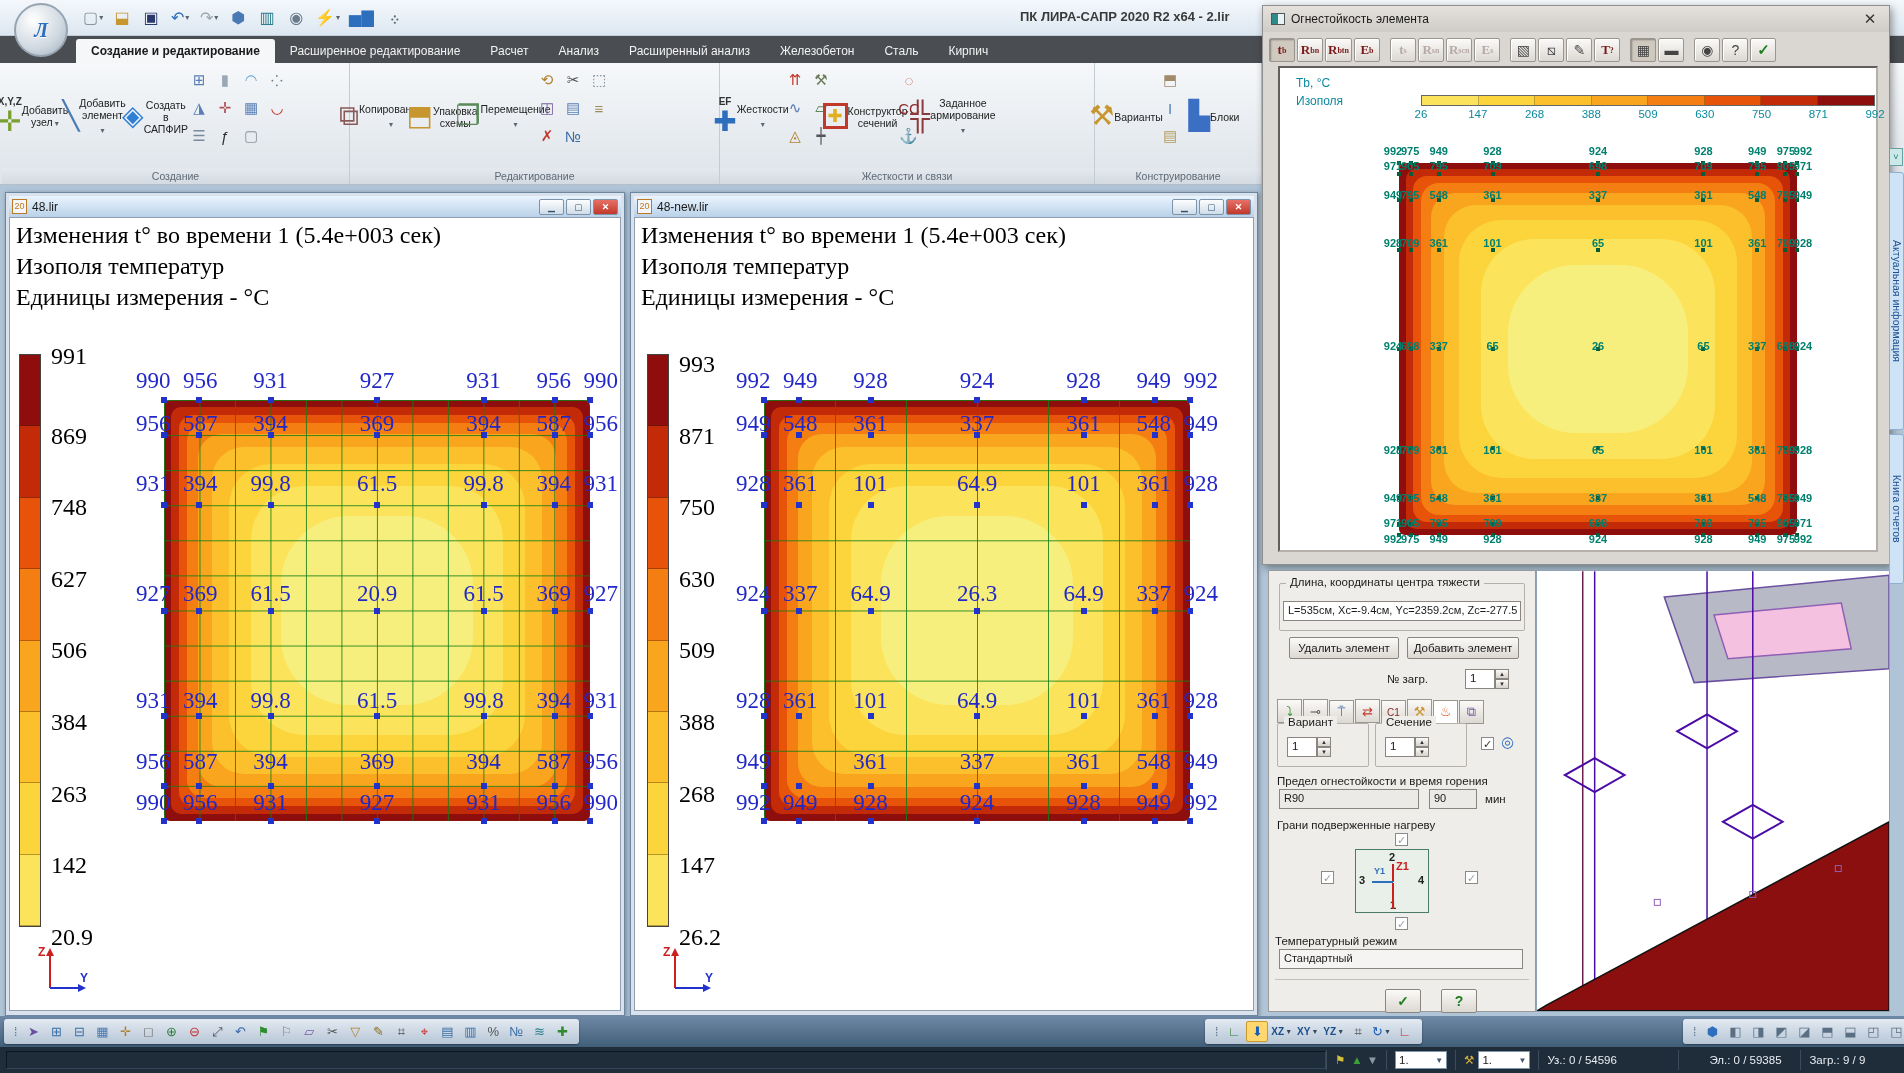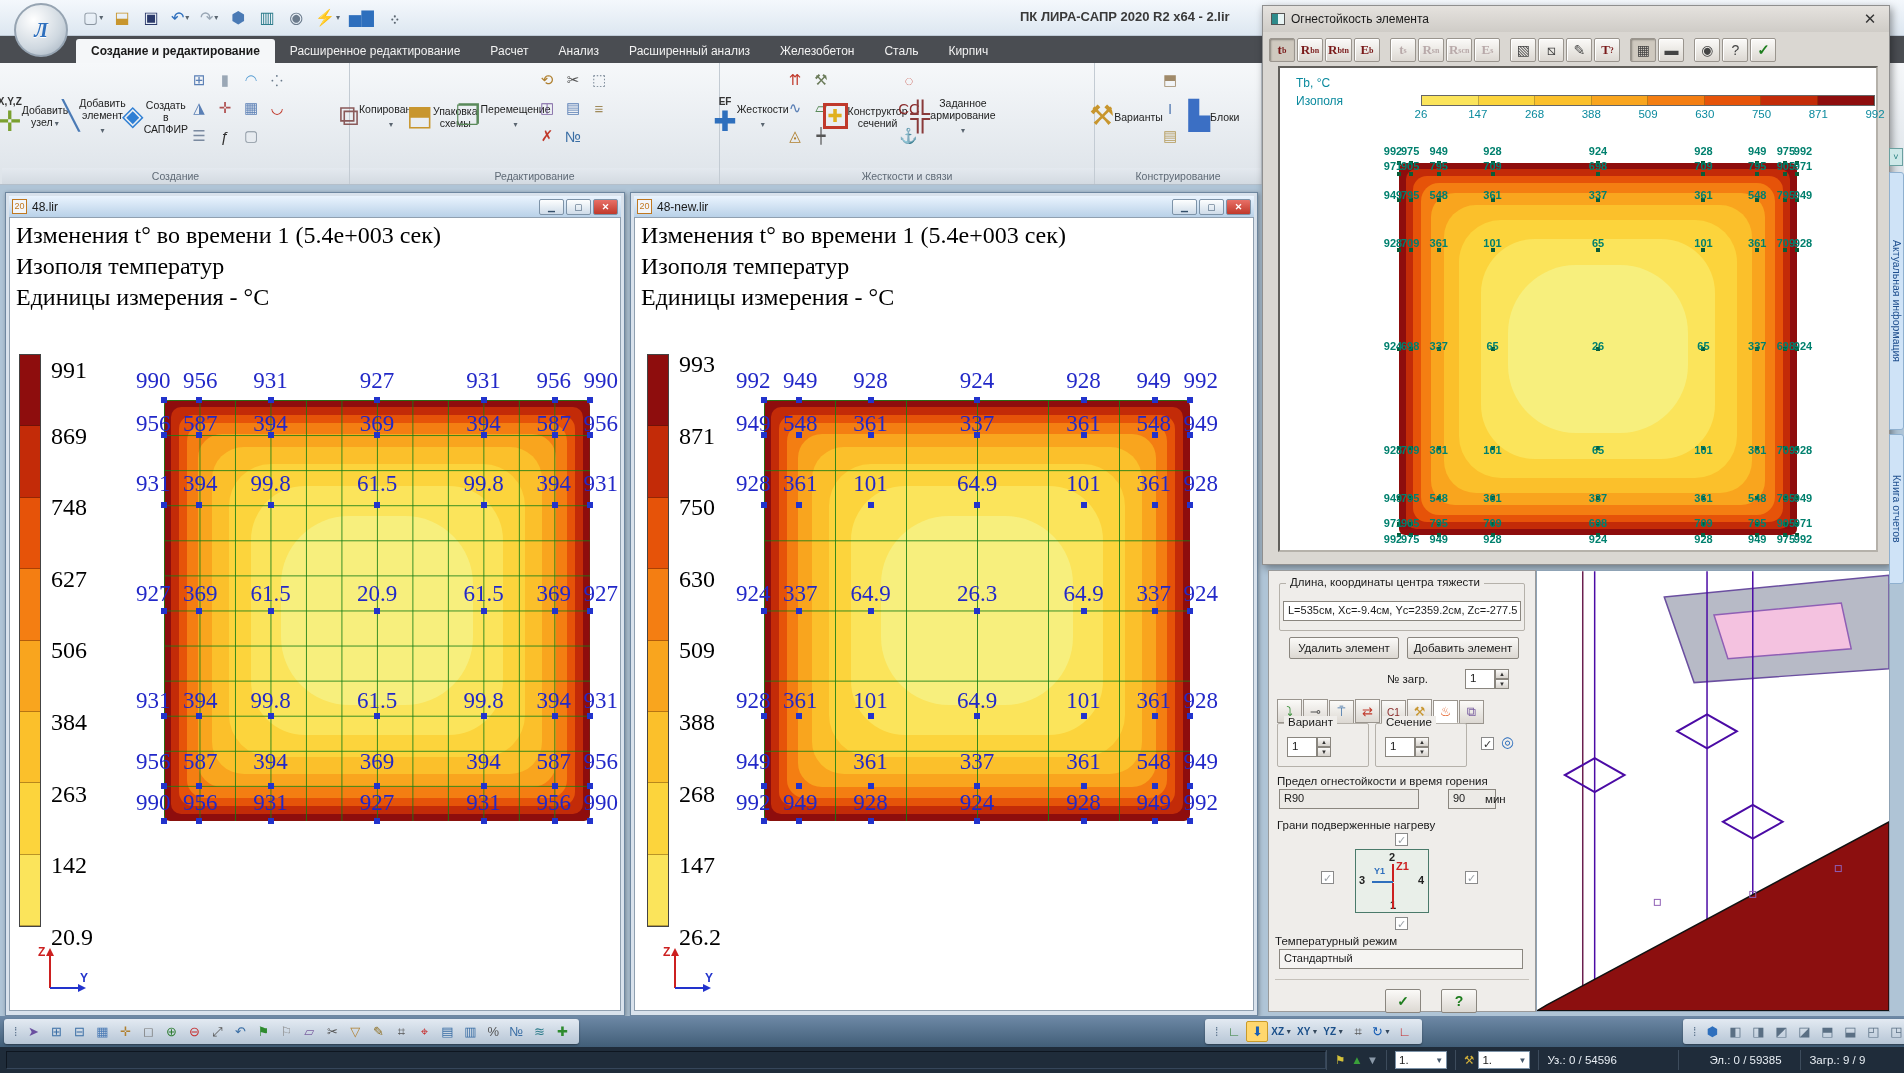--- a/index.html
+++ b/index.html
@@ -370,21 +370,21 @@
             <div class="vbar">
               <div class="vseg" style="background: rgb(142, 13, 13);"></div>
               <div class="vseg" style="background: rgb(195, 43, 8);"></div>
               <div class="vseg" style="background: rgb(230, 83, 9);"></div>
               <div class="vseg" style="background: rgb(244, 126, 18);"></div>
               <div class="vseg" style="background: rgb(249, 165, 30);"></div>
               <div class="vseg" style="background: rgb(251, 192, 43);"></div>
               <div class="vseg" style="background: rgb(252, 212, 60);"></div>
               <div class="vseg" style="background: rgb(251, 228, 91);"></div>
             </div>
-            <span class="vlab" style="top: 16px;">991</span>
+            <span class="vlab" style="top: 2px;">991</span>
             <span class="vlab" style="top: 81.6px;">869</span>
             <span class="vlab" style="top: 153.2px;">748</span>
             <span class="vlab" style="top: 224.8px;">627</span>
             <span class="vlab" style="top: 296.4px;">506</span>
             <span class="vlab" style="top: 368px;">384</span>
             <span class="vlab" style="top: 439.6px;">263</span>
             <span class="vlab" style="top: 511.2px;">142</span>
             <span class="vlab" style="top: 582.8px;">20.9</span>
           </div>
         <div class="heat" id="heat-0" style="left:154px;top:182px;width:426px;height:421px;">
@@ -944,21 +944,21 @@
       <span class="sarr">
           <span>▲</span>
           <span>▼</span>
         </span>
     </div>
     <span class="cb dark" style="left:212px;top:166px;">✓</span>
     <span style="position:absolute;left:232px;top:162px;font-size:15px;color:#2e6fbd;">◎</span>
 
     <span style="position:absolute;left:8px;top:204px;">Предел огнестойкости и время горения</span>
     <div class="pfield" style="left:10px;top:218px;width:140px;height:20px;background:#eceae6;">R90</div>
-    <div class="pfield" style="left:160px;top:218px;width:48px;height:20px;background:#eceae6;margin-left:19px;">90</div>
+    <div class="pfield" style="left:160px;top:218px;width:48px;height:20px;background:#eceae6;">90</div>
     <span style="position:absolute;left:216px;top:222px;">мин</span>
 
     <span style="position:absolute;left:8px;top:248px;">Грани подверженные нагреву</span>
     <span class="cb" style="left:126px;top:262px;">✓</span>
     <div id="facebox">
       <span class="fn" style="left:33px;top:1px;">2</span>
       <span class="fn" style="left:3px;top:24px;">3</span>
       <span class="fn" style="right:4px;top:24px;">4</span>
       <span class="fn" style="left:34px;bottom:1px;">1</span>
       <span style="position:absolute;left:18px;top:16px;color:#2e6fbd;font-size:9px;font-weight:bold;">Y1</span>

